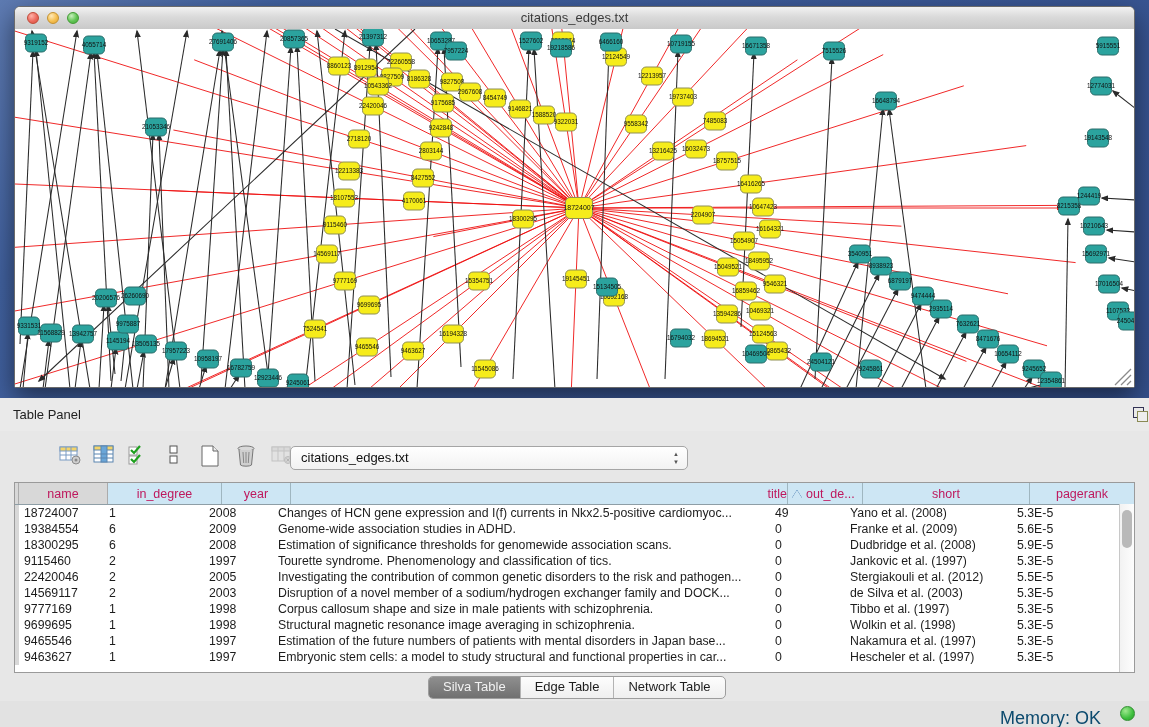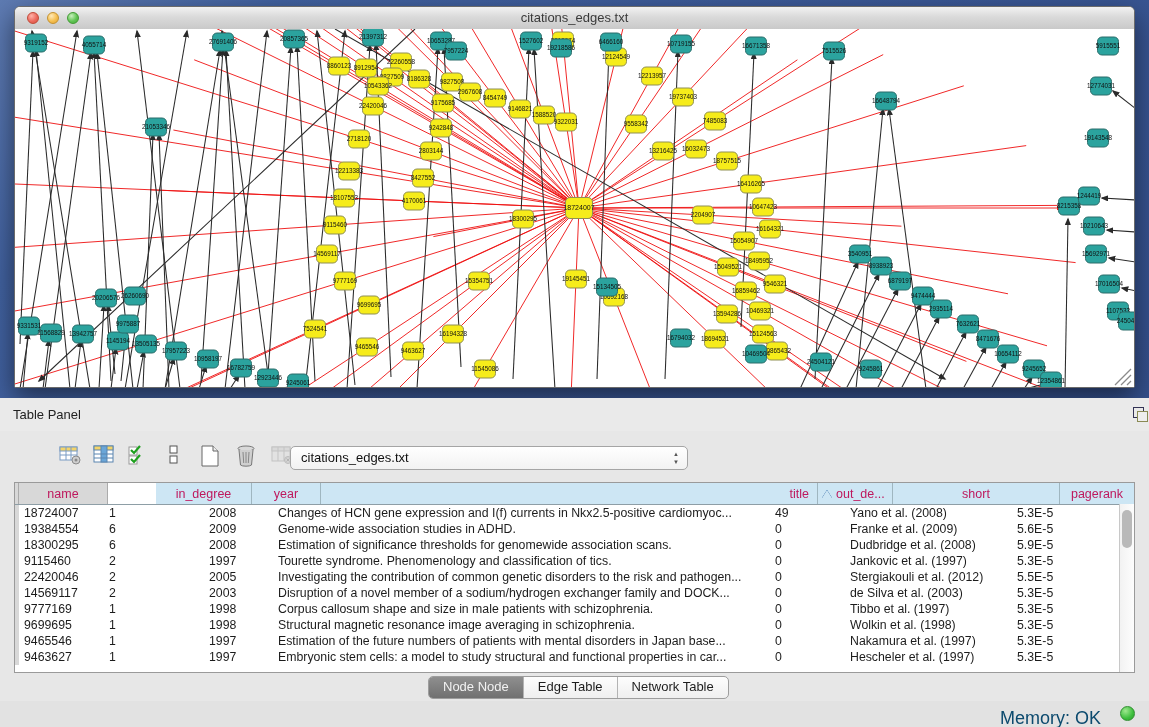--- a/index.html
+++ b/index.html
@@ -37,22 +37,22 @@
   .tablebox{position:absolute;left:14px;top:84px;width:1121px;height:191px;background:#fff;
             border:1px solid #9A9A9A;box-sizing:border-box;overflow:hidden;}
   .thead{display:flex;height:21px;border-bottom:1px solid #8E9EA6;font-size:12.5px;color:#be185d;}
   .hcell{box-sizing:border-box;border-right:1px solid #9FB6C0;background:#CDE6F4;
          display:flex;align-items:center;justify-content:center;overflow:hidden;white-space:nowrap;}
   .hcell.gray{background:#D8D8D8;border-right:1px solid #ABABAB;}
   .trow{display:flex;height:16px;font-size:12.3px;color:#1c1c1c;}
   .cell{box-sizing:border-box;padding:1px 0 0 5px;overflow:hidden;white-space:nowrap;}
   .gut{width:4px;background:#D8D8D8;padding:0;}
   .c0{width:85px;} .c1{width:100px;} .c2{width:69px;} .c3{width:497px;} .c4{width:75px;} .c5{width:167px;} .c6{flex:1;}
-  .hname{width:89px;} .hin{width:96px;margin-left:48px;} .hyear{width:69px;}
-  .htitle{width:497px;justify-content:flex-end;padding-right:8px;}
+  .hname{width:89px;} .hin{width:114px;} .hyear{width:69px;}
+  .htitle{width:497px;justify-content:flex-end;}
   .hout{width:75px;justify-content:flex-start;padding-left:4px;}
   .hshort{width:167px;} .hpr{flex:1;border-right:none;}
   .sorttri{width:0;height:0;border-left:5px solid transparent;border-right:5px solid transparent;
            border-bottom:8px solid #CDE6F4;outline:none;position:relative;margin-right:4px;
            filter:drop-shadow(0 0 0.7px #3a6ea8) drop-shadow(0 0 0.7px #3a6ea8);}
   .vscroll{position:absolute;right:0;top:21px;bottom:0;width:15px;background:linear-gradient(90deg,#F2F2F2,#FDFDFD);
            border-left:1px solid #C8C8C8;box-sizing:border-box;}
   .vthumb{position:absolute;left:2px;top:6px;width:10px;height:38px;background:#B9B9B9;border-radius:6px;}
   
   .seg{position:absolute;left:428px;top:278px;height:21px;display:flex;
@@ -913,21 +913,21 @@
           <div class="cell c5">Hescheler et al. (1997)</div>
           <div class="cell c6">5.3E-5</div>
         </div>
       </div>
     <div class="vscroll">
       <div class="vthumb"></div>
     </div>
   </div>
 
   <div class="seg">
-    <div class="segitem active">Node Node</div>
+    <div class="segitem active">Silva Table</div>
     <div class="segitem">Edge Table</div>
     <div class="segitem">Network Table</div>
   </div>
 </div>
 
 <div class="statusbar">
   <div class="memlabel">Memory: OK</div>
   <div class="memdot"></div>
 </div>
 

